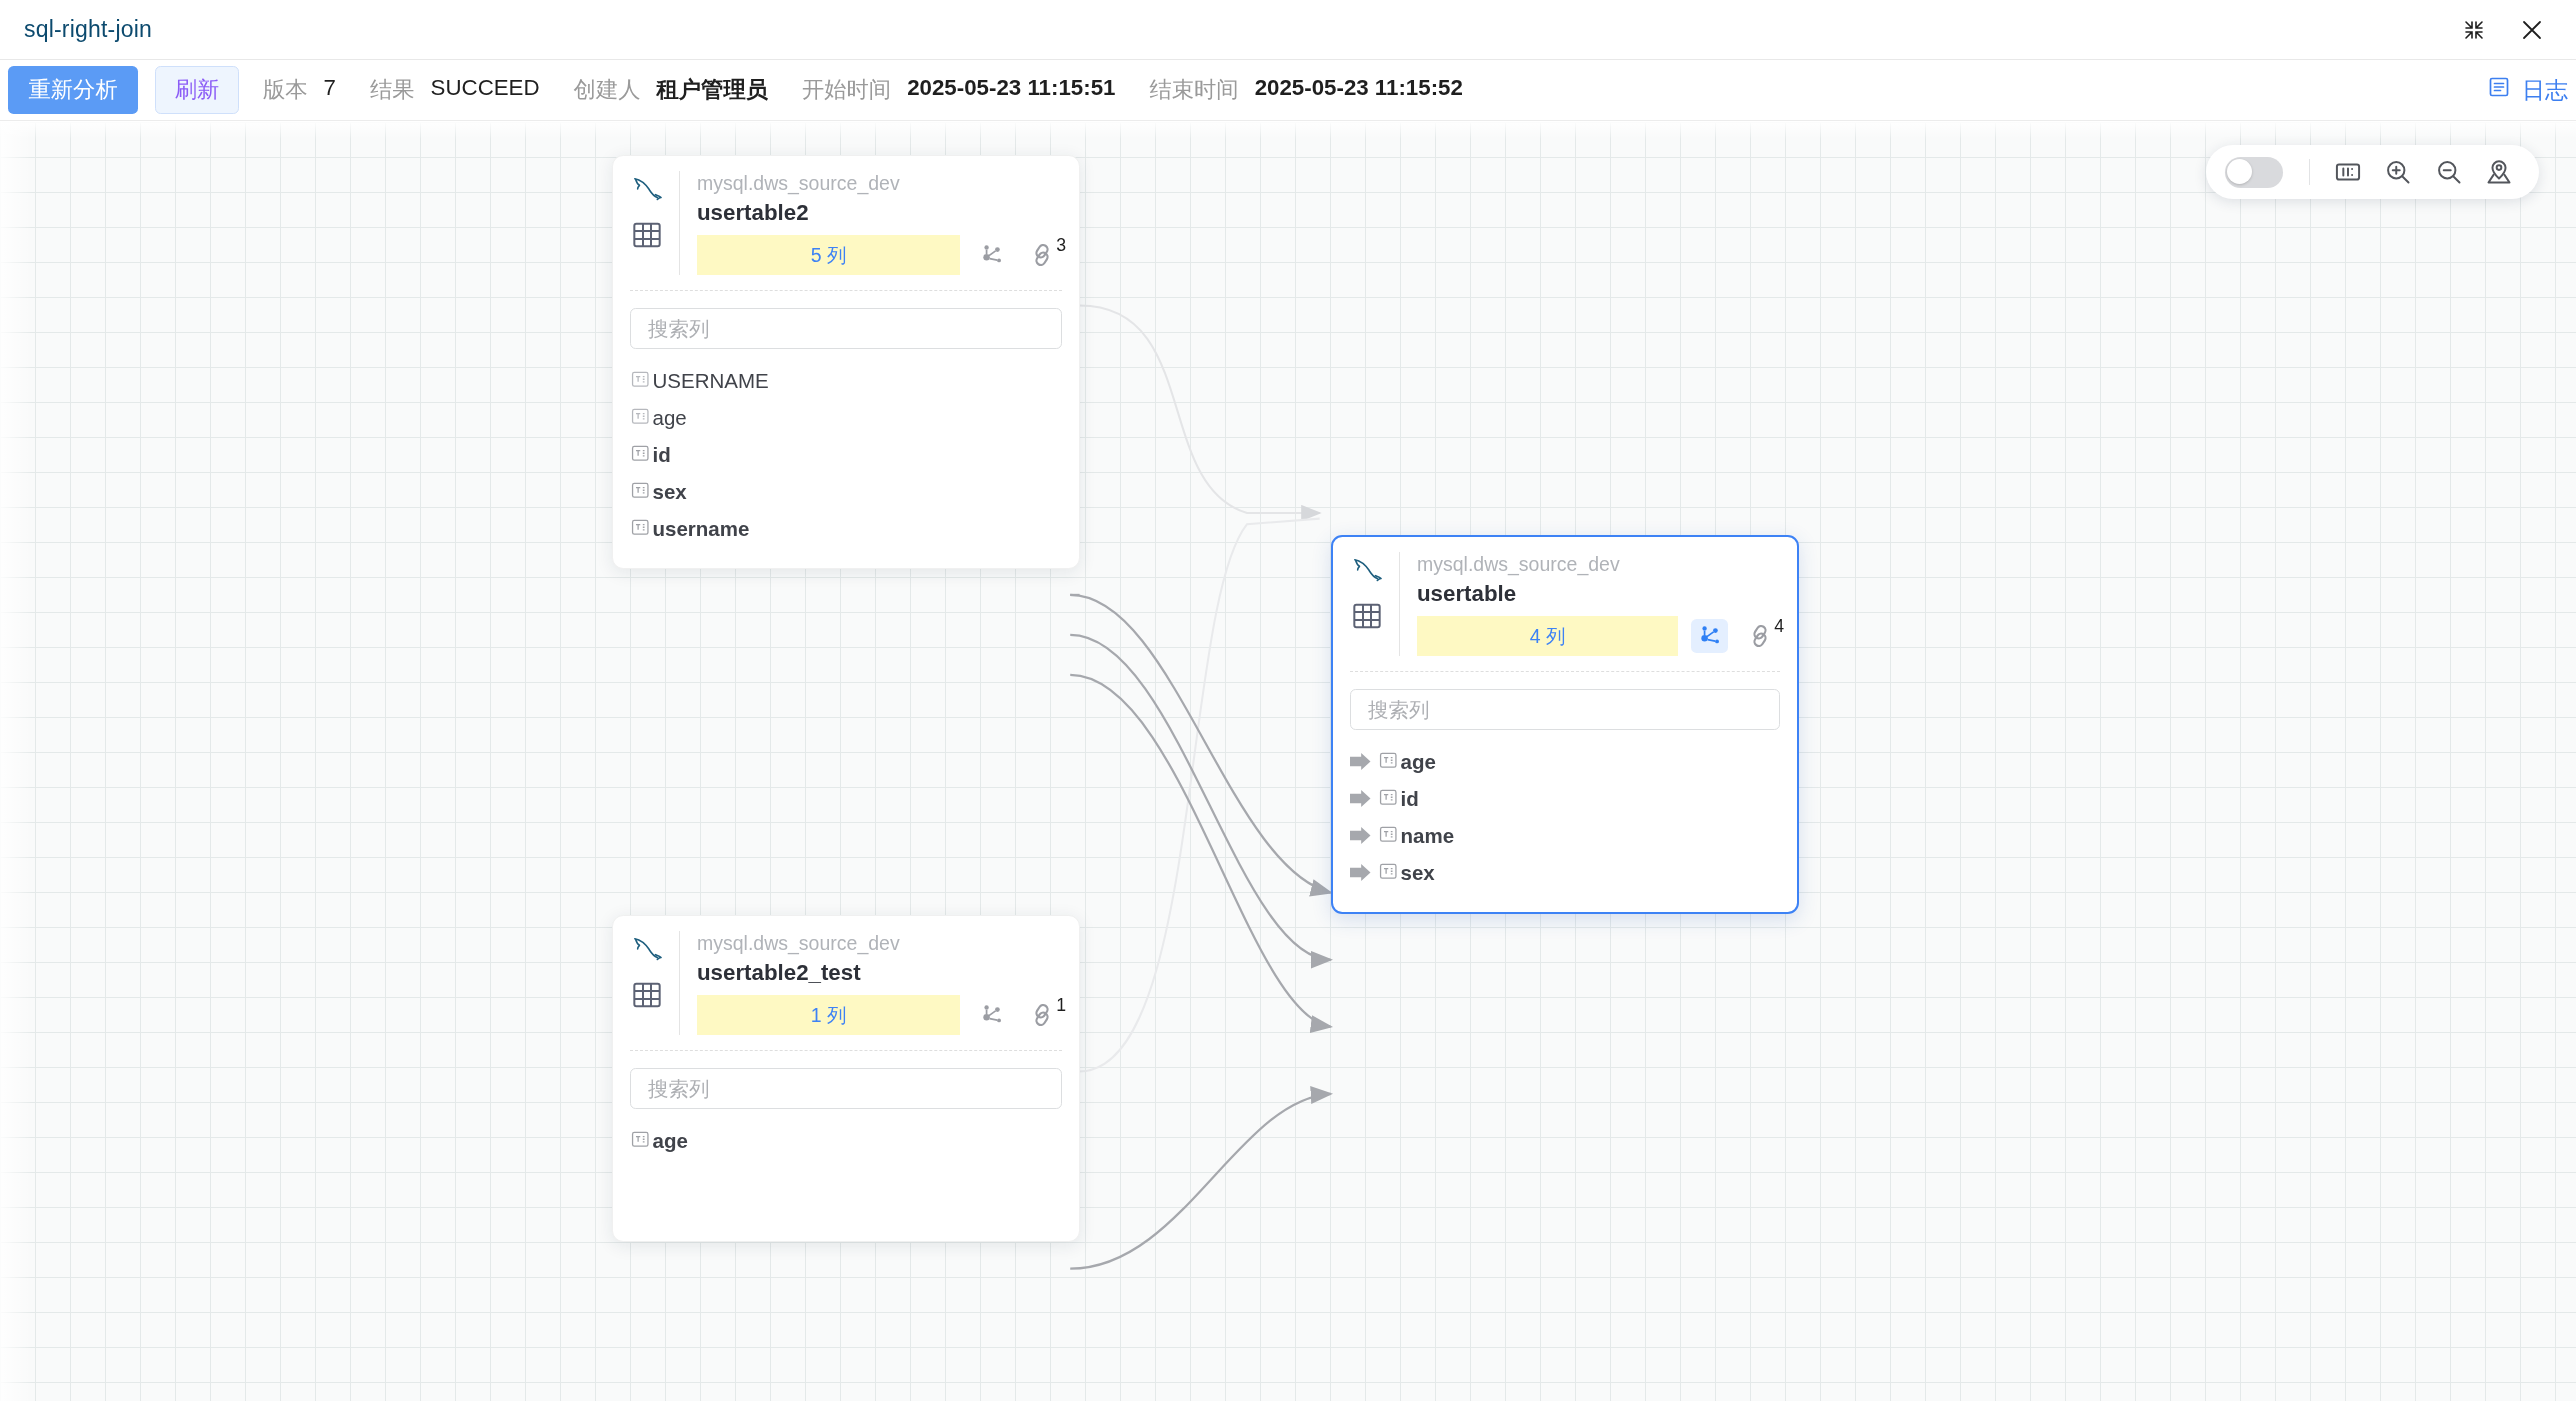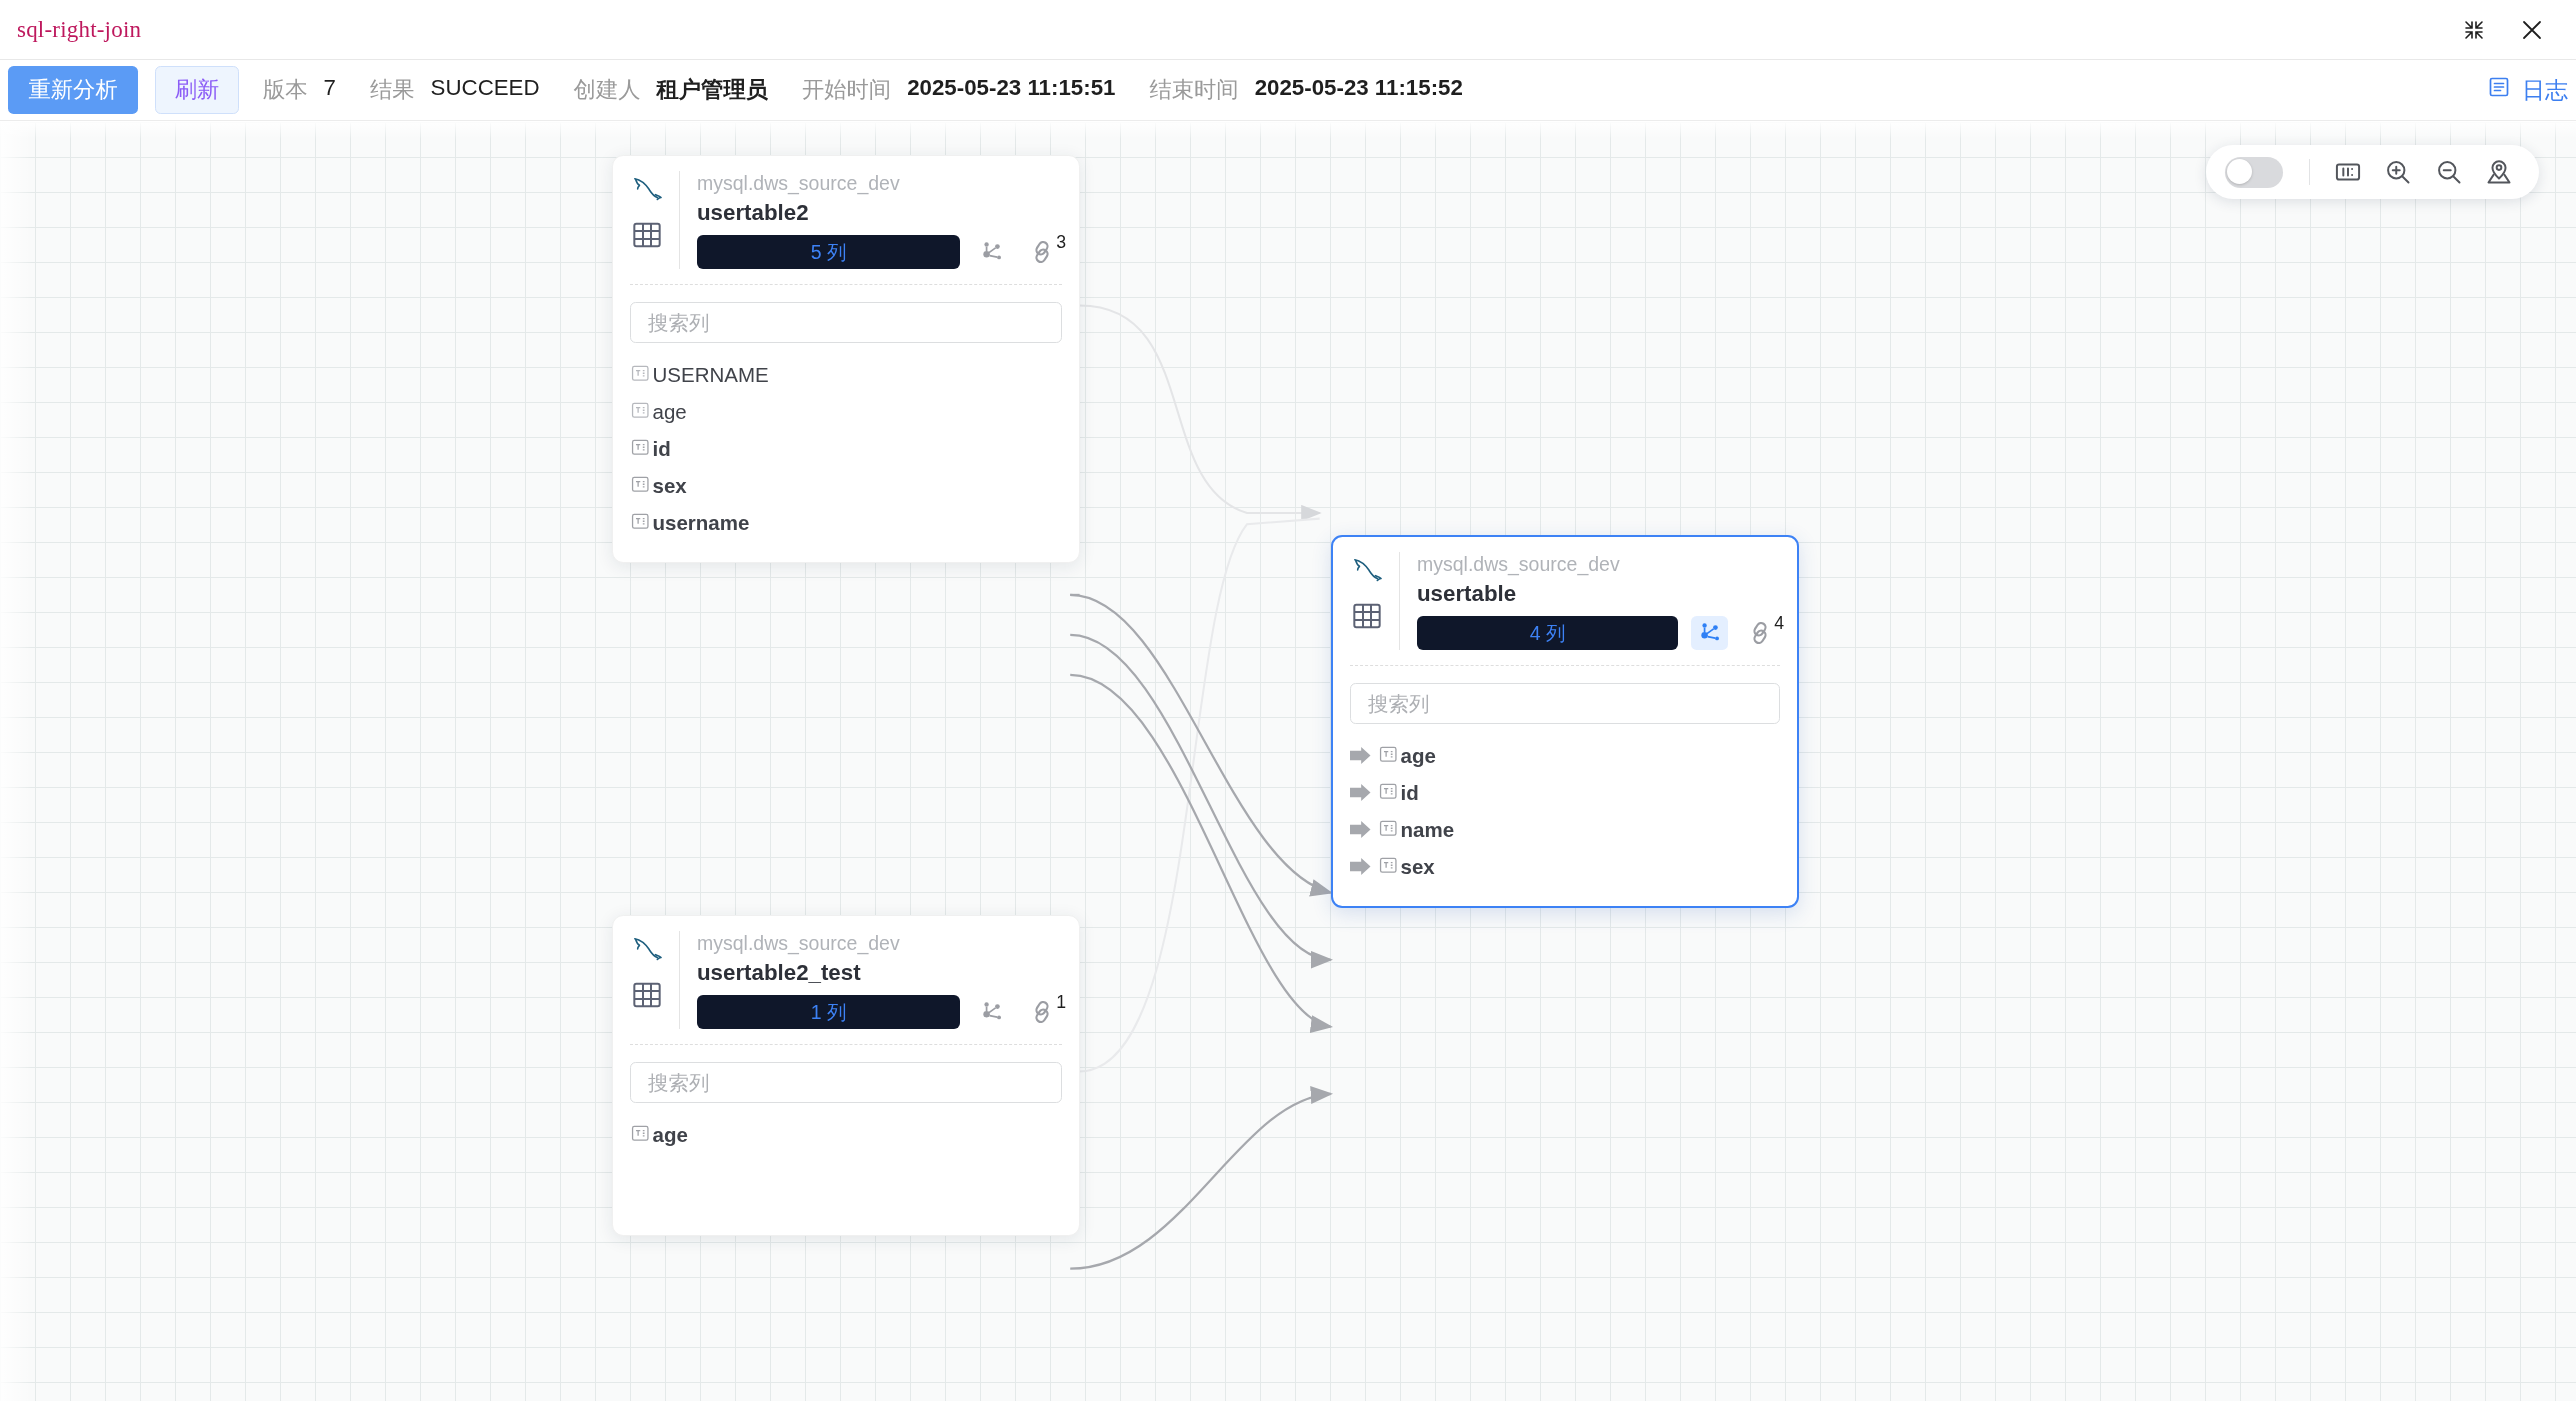--- a/index.html
+++ b/index.html
@@ -12,25 +12,24 @@
   }
 
   
   .titlebar {
     position: absolute; left: 0; top: 0; width: 2576px; height: 60px;
     background: #ffffff;
     display: flex; align-items: center;
     border-bottom: 0.9px solid #e8e8e8;
   }
   .titlebar-title {
-    margin-left: 17px;
+    margin-left: 24px;
     font-size: 23px;
-    color: #be185d;
+    color: #0c4a6e;
     letter-spacing: 0.2px;
-    font-family: Liberation Serif, serif;
   }
   .titlebar-actions {
     margin-left: auto; display: flex; align-items: center; gap: 26px;
     margin-right: 28px;
   }
   .tb-icon {
     width: 32px; height: 32px; display: flex; align-items: center;
     justify-content: center; cursor: pointer; color: #1f1f1f;
   }
 
@@ -103,22 +102,22 @@
   .node-icons {
     display: flex; flex-direction: column; align-items: center;
     gap: 11.2px; padding-top: 3.7px; padding-right: 15px;
     border-right: 0.9px solid #e4e4e4; margin-right: 17px;
   }
   .node-body { flex: 1; min-width: 0; }
   .node-schema { font-size: 19.5px; color: #b0b3b8; line-height: 1.25; }
   .node-title { font-size: 22.3px; font-weight: bold; color: #2d3038; margin-top: 4.7px; }
   .node-meta { display: flex; align-items: center; margin-top: 9.3px; gap: 13px; }
   .col-badge {
-    background: #0f172a; color: #3d82f5; border-radius: 6px;
-    font-size: 19.5px; height: 34px; flex: 1;
+    background: #fef9c3; color: #3d82f5; border-radius: 0;
+    font-size: 19.5px; height: 40px; flex: 1;
     display: flex; align-items: center; justify-content: center;
   }
   .icon-btn {
     width: 37px; height: 34px; display: flex; align-items: center;
     justify-content: center; border-radius: 5.6px; cursor: pointer;
     position: relative; color: #9b9da3;
   }
   .icon-btn.active { background: #e4efff; color: #2f80f5; }
   .link-count {
     position: absolute; top: -3.7px; right: -5.6px;

